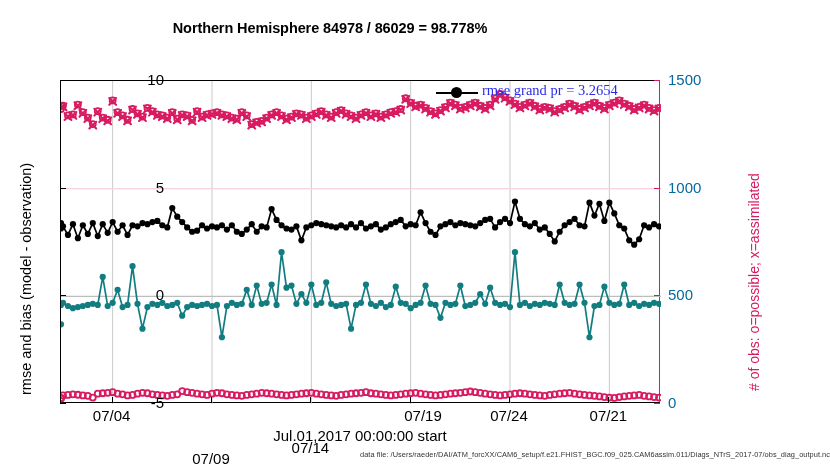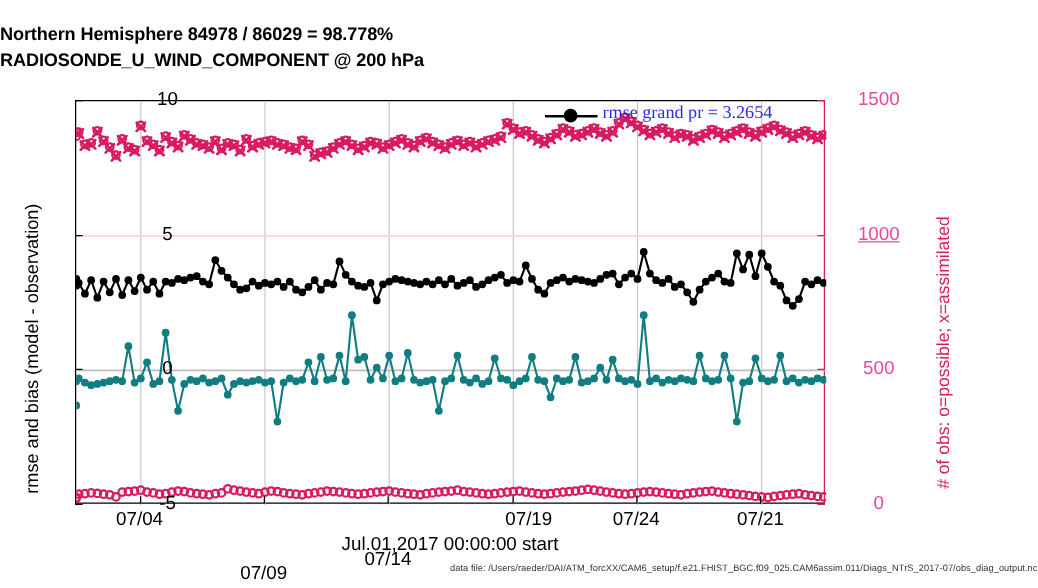--- a/index.html
+++ b/index.html
@@ -3,42 +3,42 @@
 <meta charset="utf-8">
 <title>obs diag plot</title>
 <style>
   html,body{margin:0;padding:0;background:#ffffff;}
   body{width:830px;height:470px;position:relative;overflow:hidden;
        font-family:"Liberation Sans", sans-serif;color:#000;}
 
   #root{position:absolute;left:0;top:0;width:830px;height:470px;}
 
   
-  .title-block{position:absolute;left:0;top:18px;width:660px;
+  .title-block{position:absolute;left:0;top:18px;width:660px;text-align:center;
                line-height:21px;}
   .title-line{font-size:14.5px;font-weight:bold;letter-spacing:-0.1px;}
 
   
   #plot{position:absolute;left:60px;top:80px;width:600px;height:323px;
         border-left:1.6px solid #000;border-top:1.3px solid #000;
         border-bottom:1.6px solid #000;border-right:1.6px solid #d81b60;
         box-sizing:border-box;background:#fff;}
   #canvaswrap{position:absolute;left:0;top:0;width:100%;height:100%;}
   #canvaswrap svg{display:block;}
 
   
-  .ytick-l{position:absolute;right:666px;text-align:center;width:60px;
+  .ytick-l{position:absolute;right:666px;text-align:right;width:60px;
            font-size:15px;color:#000;transform:translateY(-9px);}
   .ytickmark-l{position:absolute;width:6px;height:0;border-top:1.5px solid #000;}
   .ylabel-left{position:absolute;font-size:14.5px;color:#000;white-space:nowrap;
        transform:rotate(-90deg);transform-origin:left top;}
 
   
-  .ytick-r{position:absolute;left:668px;text-align:center;width:70px;
-           font-size:15px;color:#ec4899;transform:translateY(-9px);}
+  .ytick-r{position:absolute;left:668px;text-align:left;width:70px;
+           font-size:15px;color:#0369a1;transform:translateY(-9px);}
   .ytickmark-r{position:absolute;width:6px;height:0;border-top:1.5px solid #d81b60;}
   .ylabel-right{position:absolute;font-size:14px;color:#d81b60;white-space:nowrap;
        transform:rotate(-90deg);transform-origin:left top;}
 
   
   .xtick-lab{position:absolute;top:407px;font-size:15px;color:#000;
              text-align:center;width:80px;transform:translateX(-40px);}
   .xlabel{position:absolute;left:0;top:427px;width:720px;text-align:center;
           font-size:15px;color:#000;}
 
@@ -55,21 +55,20 @@
   .footer{position:absolute;left:0;top:450px;width:830px;text-align:right;
           font-size:7.4px;color:#333;letter-spacing:0.05px;}
 </style>
 </head>
 <body>
 
 <div id="root">
 
   <div class="title-block">
     <div class="title-line">Northern Hemisphere 84978 / 86029 = 98.778%</div>
-    <div class="title-line">RADIOSONDE_U_WIND_COMPONENT @ 200 hPa</div>
   </div>
 
   <div id="plot">
     <div id="canvaswrap">
       <svg id="chart-svg" width="600" height="323" viewBox="0 0 600 323">
           <line x1="51.65562913907284" y1="0" x2="51.65562913907284" y2="323" stroke="#c9c9c9" stroke-width="1"></line>
           <line x1="150.99337748344368" y1="0" x2="150.99337748344368" y2="323" stroke="#c9c9c9" stroke-width="1"></line>
           <line x1="250.33112582781456" y1="0" x2="250.33112582781456" y2="323" stroke="#c9c9c9" stroke-width="1"></line>
           <line x1="349.66887417218544" y1="0" x2="349.66887417218544" y2="323" stroke="#c9c9c9" stroke-width="1"></line>
           <line x1="449.00662251655626" y1="0" x2="449.00662251655626" y2="323" stroke="#c9c9c9" stroke-width="1"></line>
@@ -706,21 +705,21 @@
       <div class="ytick-l" style="top: 187.667px;">5</div>
       <div class="ytickmark-l" style="top: 187.667px; left: 60px;"></div>
       <div class="ytick-l" style="top: 295.333px;">0</div>
       <div class="ytickmark-l" style="top: 295.333px; left: 60px;"></div>
       <div class="ytick-l" style="top: 403px;">-5</div>
       <div class="ytickmark-l" style="top: 403px; left: 60px;"></div>
     </div>
   <div id="right-axis">
       <div class="ytick-r" style="top: 80px;">1500</div>
       <div class="ytickmark-r" style="top: 80px; left: 654px;"></div>
-      <div class="ytick-r" style="top: 187.667px; text-decoration: underline;">1000</div>
+      <div class="ytick-r" style="top: 187.667px;">1000</div>
       <div class="ytickmark-r" style="top: 187.667px; left: 654px;"></div>
       <div class="ytick-r" style="top: 295.333px;">500</div>
       <div class="ytickmark-r" style="top: 295.333px; left: 654px;"></div>
       <div class="ytick-r" style="top: 403px;">0</div>
       <div class="ytickmark-r" style="top: 403px; left: 654px;"></div>
     </div>
   <div id="x-axis">
       <div class="xtick-lab" style="left: 111.656px;">07/04</div>
       <div style="position: absolute; left: 111.656px; top: 397px; width: 0px; height: 6px; border-left: 1.5px solid rgb(0, 0, 0);"></div>
       <div class="xtick-lab" style="left: 210.993px; margin-top: 43px;">07/09</div>

